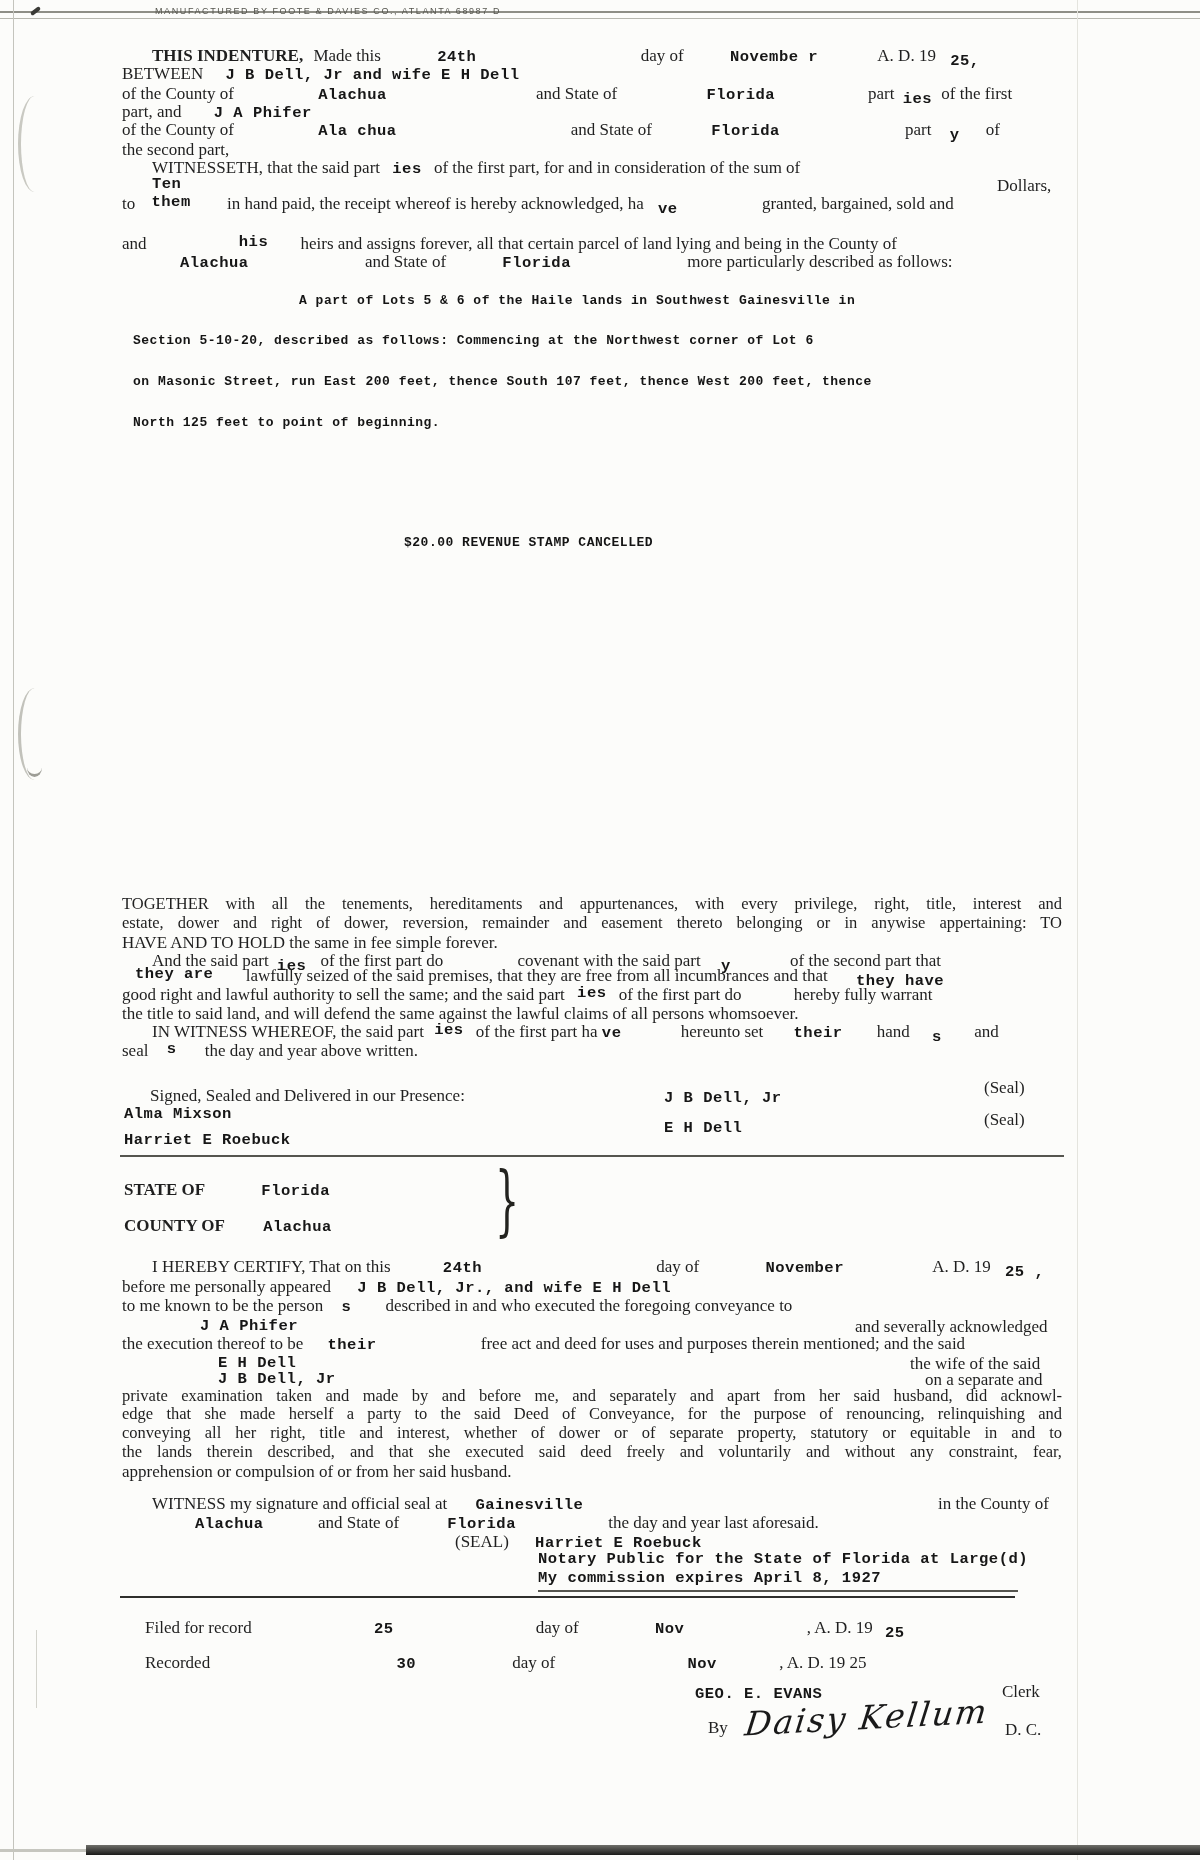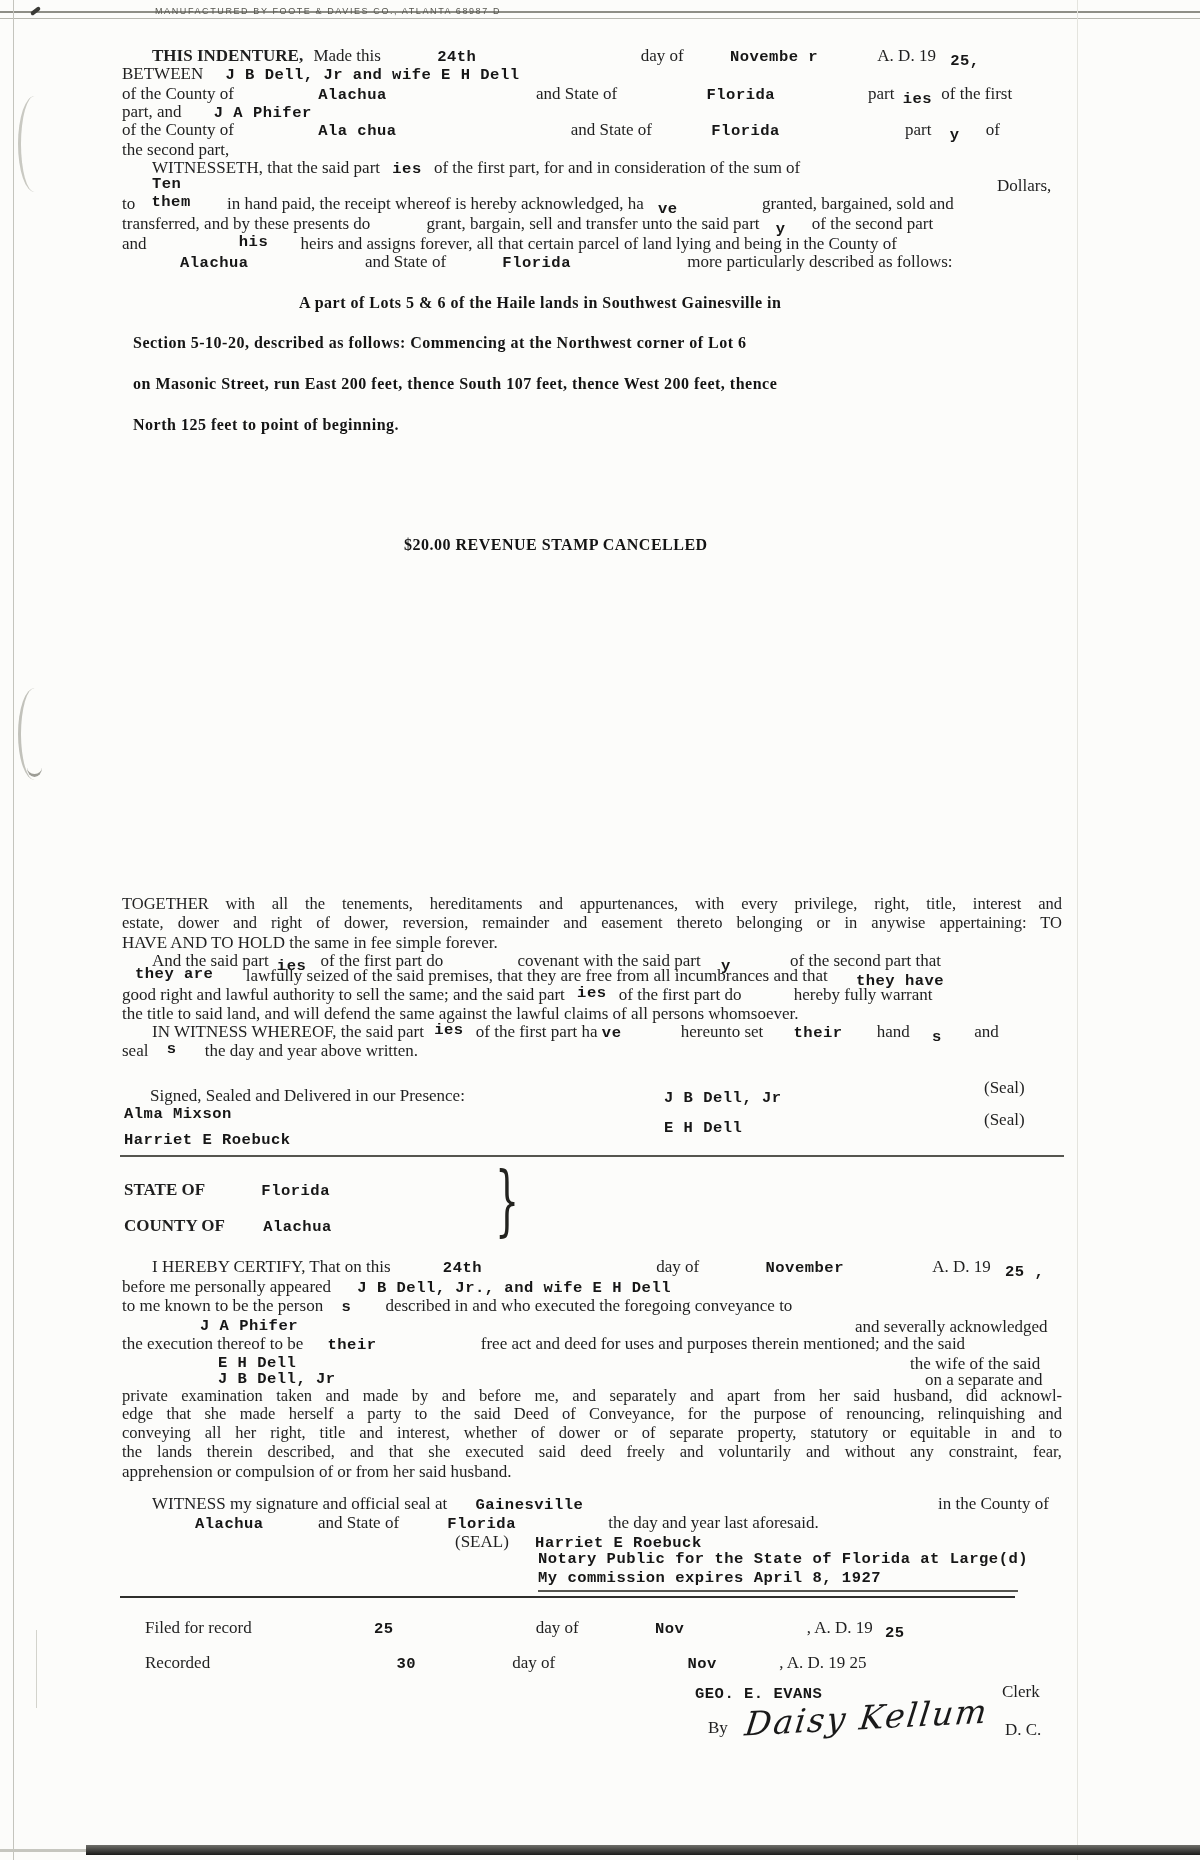--- a/index.html
+++ b/index.html
@@ -1,21 +1,21 @@
 <!DOCTYPE html>
 <html><head>
 <meta charset="utf-8">
 <style>
   html,body{margin:0;padding:0;background:#ffffff;}
   .page{position:relative;width:1200px;height:1860px;background:#fcfcfa;overflow:hidden;
         font-family:"Liberation Serif",serif;color:#1f1f1f;}
   .ln{position:absolute;white-space:nowrap;font-size:17px;line-height:1.15;}
   .b{font-weight:bold;}
   .t{font-family:"Liberation Mono",monospace;font-weight:bold;font-size:15.5px;letter-spacing:.5px;color:#161616;}
-  .t2{font-family:Liberation Serif, serif;font-weight:bold;font-size:16px;letter-spacing:.5px;color:#141414;}
+  .t2{font-family:Liberation Mono, monospace;font-weight:bold;font-size:13px;letter-spacing:.5px;color:#141414;}
   .lo{position:relative;top:4px;}
   .hi{position:relative;top:-3px;margin-top:20px;}
   .just{width:940px;white-space:normal;text-align:justify;text-align-last:justify;font-size:16.5px;font-family:Liberation Serif, serif;}
   .rule{position:absolute;background:#2e2e2c;height:2px;}
   .thinrule{position:absolute;background:#55554f;height:1.5px;}
   .mfg{position:absolute;font-family:"Liberation Sans",sans-serif;font-size:9px;letter-spacing:1.6px;color:#55554e;}
   .brace{position:absolute;font-family:"DejaVu Serif",serif;font-size:76px;font-weight:400;color:#23231f;
          transform:scaleX(.5);transform-origin:left top;line-height:.85;}
   .sig{position:absolute;font-family:"DejaVu Serif",serif;font-style:italic;font-size:33px;color:#191919;
        letter-spacing:2px;transform:rotate(-3deg) skewX(-10deg);}
@@ -91,26 +91,20 @@
     <span class="t">Ten</span>
     <span style="position:absolute;left:845px;top:3px">Dollars,</span>
   </div>
   <div class="ln" style="top:194px;left:122px">
     <span>to</span>
     <span class="t hi" style="margin-left:12px">them</span>
     <span style="margin-left:32px">in hand paid, the receipt whereof is hereby acknowledged, ha</span>
     <span class="t lo" style="margin-left:10px">ve</span>
     <span style="margin-left:80px">granted, bargained, sold and</span>
   </div>
-  <div class="ln" style="top:214px;left:122px">
-    <span>transferred, and by these presents do</span>
-    <span style="margin-left:52px">grant, bargain, sell and transfer unto the said part</span>
-    <span class="t lo" style="margin-left:12px">y</span>
-    <span style="margin-left:22px">of the second part</span>
-  </div>
   <div class="ln" style="top:234px;left:122px">
     <span>and</span>
     <span class="t hi" style="margin-left:88px">his</span>
     <span style="margin-left:28px">heirs and assigns forever, all that certain parcel of land lying and being in the County of</span>
   </div>
   <div class="ln" style="top:252px;left:180px">
     <span class="t">Alachua</span>
     <span style="margin-left:112px">and State of</span>
     <span class="t" style="margin-left:52px">Florida</span>
     <span style="margin-left:112px">more particularly described as follows:</span>

